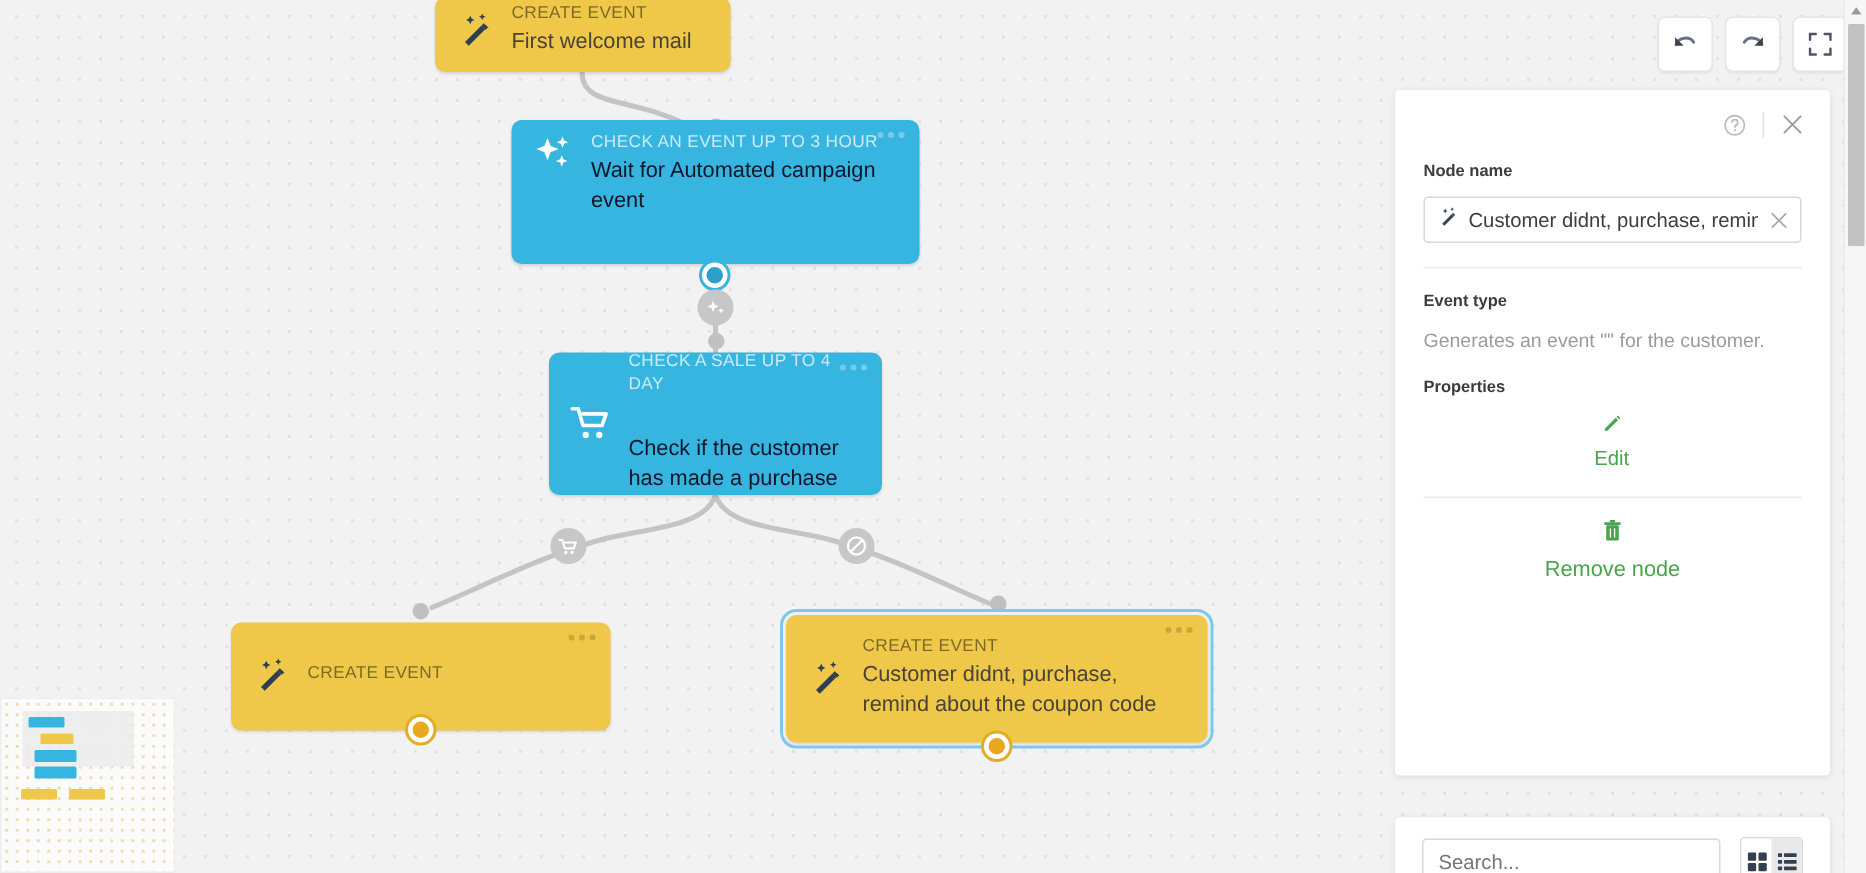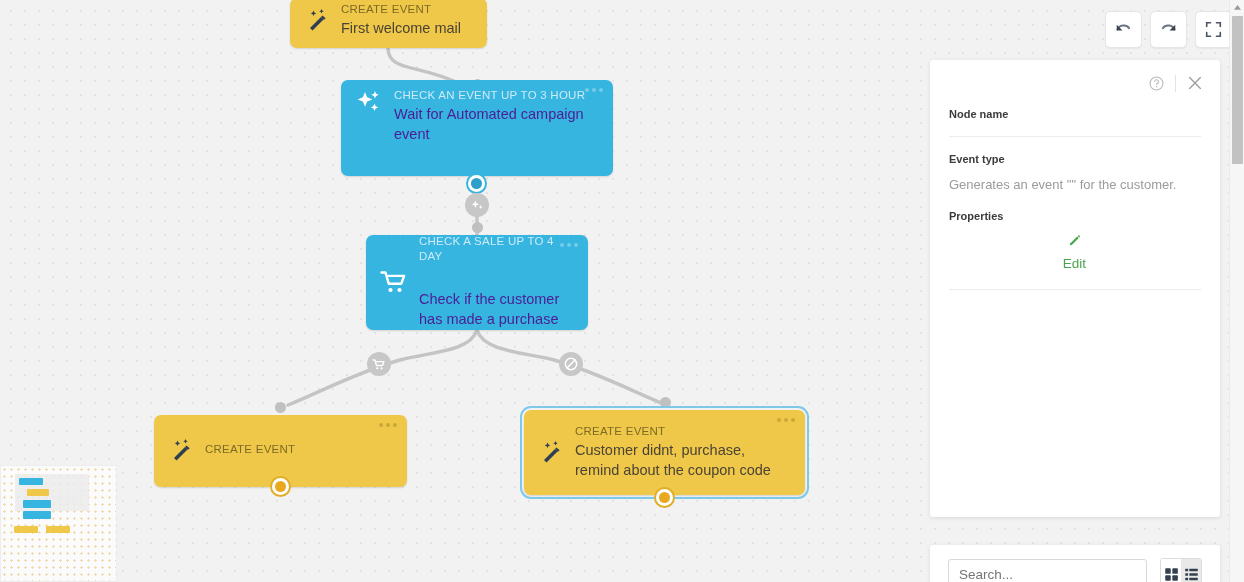--- a/index.html
+++ b/index.html
@@ -51,21 +51,21 @@
   }
   .node .dots i { width: 4px; height: 4px; border-radius: 50%; display: block; }
 
   .node.yellow { background: #efc84a; }
   .node.yellow .kicker { color: #7d6a24; }
   .node.yellow .title  { color: #4b4335; }
   .node.yellow .dots i { background: #c9a837; }
 
   .node.blue { background: #36b5e0; }
   .node.blue .kicker { color: #cdeaf6; }
-  .node.blue .title  { color: #4c1d95; }
+  .node.blue .title  { color: #0f172a; }
   .node.blue .dots i { background: #75cbe8; }
 
   .node.selected { outline: 2px solid #7ec8e8; outline-offset: 2px; border-radius: 7px; }
 
   .icon-wand { width: 26px; height: 26px; flex: 0 0 26px; }
   .icon-spark { width: 28px; height: 28px; flex: 0 0 28px; }
   .icon-cart  { width: 28px; height: 26px; flex: 0 0 28px; }
 
   
   .port {
@@ -439,20 +439,37 @@
       <span class="ico-btn">
         <svg viewBox="0 0 20 20" width="18" height="18">
           <line x1="4" y1="4" x2="16" y2="16" stroke="#9e9e9e" stroke-width="1.5" stroke-linecap="round"></line>
           <line x1="16" y1="4" x2="4" y2="16" stroke="#9e9e9e" stroke-width="1.5" stroke-linecap="round"></line>
         </svg>
       </span>
     </div>
 
     <div class="sect">
       <h3>Node name</h3>
+      <div class="name-input">
+        <span style="flex:0 0 15px;">
+          <svg viewBox="0 0 26 26" width="15" height="15">
+            <path d="M6 21 L17 10 L19.5 12.5 L8.5 23.5 Z" fill="#3a4450"></path>
+            <path d="M17 10 L19.5 12.5 L21 11 L18.5 8.5 Z" fill="#3a4450"></path>
+            <path d="M9.5 3.5 l.9 1.9 1.9.9 -1.9.9 -.9 1.9 -.9-1.9 -1.9-.9 1.9-.9z" fill="#3a4450"></path>
+            <path d="M17.5 2 l.7 1.5 1.5.7 -1.5.7 -.7 1.5 -.7-1.5 -1.5-.7 1.5-.7z" fill="#3a4450"></path>
+          </svg>
+        </span>
+        <span class="val">Customer didnt, purchase, remin</span>
+        <span class="ico-btn" style="flex:0 0 16px;">
+          <svg viewBox="0 0 18 18" width="16" height="16">
+            <line x1="4" y1="4" x2="14" y2="14" stroke="#aaa" stroke-width="1.4" stroke-linecap="round"></line>
+            <line x1="14" y1="4" x2="4" y2="14" stroke="#aaa" stroke-width="1.4" stroke-linecap="round"></line>
+          </svg>
+        </span>
+      </div>
     </div>
 
     <div class="divider"></div>
 
     <div class="sect">
       <h3>Event type</h3>
       <div class="muted">Generates an event "" for the customer.</div>
     </div>
 
     <div class="sect" style="margin-top:14px;">
@@ -463,20 +480,34 @@
             <path d="M2.5 12 L10.5 4 L12.3 5.8 L4.3 13.8 L2 14 Z" fill="#49a54d"></path>
             <path d="M11.2 3.3 L13 5.1 L14 4.1 L12.2 2.3 Z" fill="#49a54d"></path>
           </svg>
         </span>
         <span>Edit</span>
       </div>
     </div>
 
     <div class="divider" style="margin-top:18px;"></div>
 
+    <div class="sect">
+      <div class="act-row remove">
+        <span>
+          <svg viewBox="0 0 16 18" width="14" height="16">
+            <rect x="3.2" y="4.6" width="9.6" height="11.6" rx="1" fill="#49a54d"></rect>
+            <rect x="1.8" y="2.4" width="12.4" height="2" rx=".6" fill="#49a54d"></rect>
+            <rect x="6" y="0.6" width="4" height="2" rx=".6" fill="#49a54d"></rect>
+            <line x1="6.4" y1="7" x2="6.4" y2="14" stroke="#fff" stroke-width="1"></line>
+            <line x1="9.6" y1="7" x2="9.6" y2="14" stroke="#fff" stroke-width="1"></line>
+          </svg>
+        </span>
+        <span>Remove node</span>
+      </div>
+    </div>
   </div>
 
   <div id="panel2">
     <input id="search" value="" placeholder="Search..." style="">
     <div class="vtoggle">
       <div>
         <svg viewBox="0 0 18 18" width="15" height="15">
           <rect x="1.5" y="1.5" width="6.6" height="6.6" rx="1" fill="#34404f"></rect>
           <rect x="10" y="1.5" width="6.6" height="6.6" rx="1" fill="#34404f"></rect>
           <rect x="1.5" y="10" width="6.6" height="6.6" rx="1" fill="#34404f"></rect>

